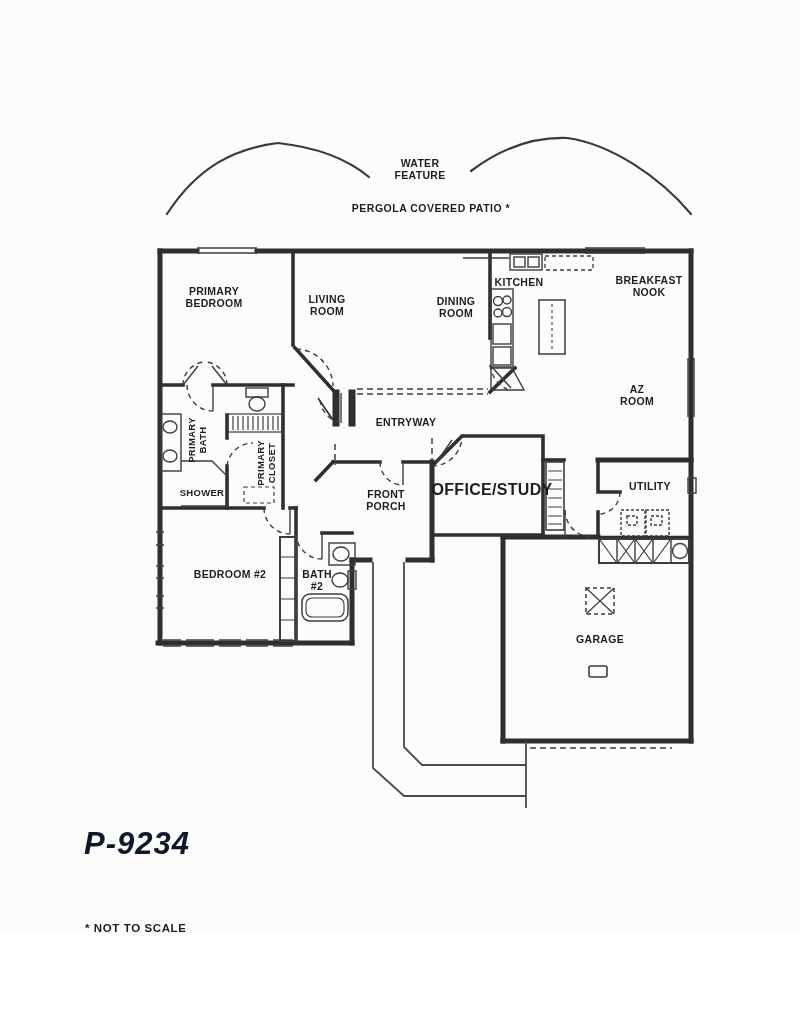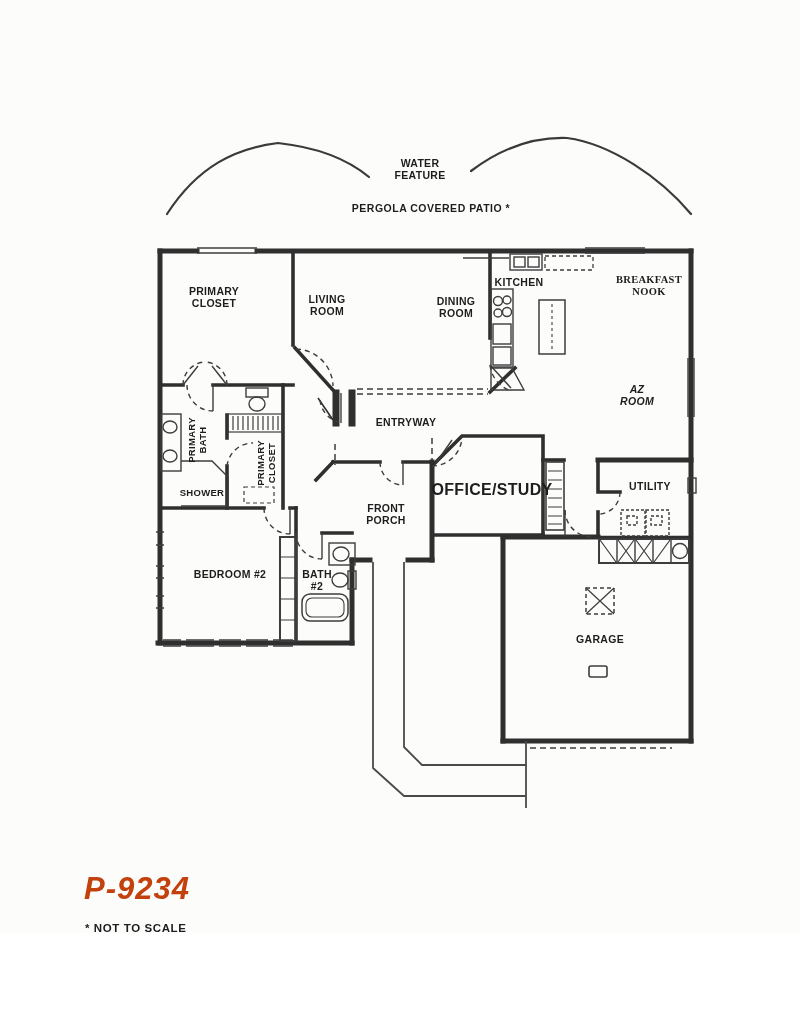--- a/index.html
+++ b/index.html
@@ -12,36 +12,36 @@
   .lbl.rot{transform:translate(-50%,-50%) rotate(-90deg);}
   .lbl.big{font-size:16px;}
   .lbl.small{font-size:9.5px;}
   
   .lp-water{left:420px;top:169px;}
   .lp-pergola{left:431px;top:208px;letter-spacing:.5px;}
   .lp-primary-bedroom{left:214px;top:297px;}
   .lp-living{left:327px;top:305px;}
   .lp-dining{left:456px;top:307px;text-align:center;}
   .lp-kitchen{left:519px;top:282px;}
-  .lp-nook{left:649px;top:286px;font-family:Liberation Serif, serif;}
-  .lp-az{left:637px;top:395px;font-style:italic;}
+  .lp-nook{left:649px;top:286px;}
+  .lp-az{left:637px;top:395px;}
   .lp-entry{left:406px;top:422px;text-align:right;}
   .lp-office{left:492px;top:490px;}
   .lp-utility{left:650px;top:486px;}
-  .lp-porch{left:386px;top:514px;}
+  .lp-porch{left:386px;top:500px;}
   .lp-bed2{left:230px;top:574px;}
   .lp-bath2{left:317px;top:580px;}
   .lp-garage{left:600px;top:639px;}
   .lp-shower{left:202px;top:493px;}
   .lp-pbath{left:197px;top:440px;}
   .lp-pcloset{left:266px;top:463px;}
   .title-name{position:absolute;left:84px;top:840px;font-style:italic;font-weight:bold;
               font-size:31px;letter-spacing:1px;color:#171717;}
-  .title-num{position:absolute;left:84px;top:871px;font-style:italic;font-weight:bold;
-             font-size:31px;letter-spacing:1px;color:#c2410c;}
+  .title-num{position:absolute;left:84px;top:826px;font-style:italic;font-weight:bold;
+             font-size:31px;letter-spacing:1px;color:#0f172a;}
   .scale-note{position:absolute;left:85px;top:922px;font-weight:bold;font-size:11.5px;
               letter-spacing:.6px;color:#1d1d1d;}
   .watermark{position:absolute;left:6px;top:961px;font-family:"DejaVu Sans",sans-serif;
              font-size:28px;letter-spacing:2px;color:#a0a0a0;}
 </style>
 </head>
 <body>
 
 <div id="page">
 
@@ -233,21 +233,21 @@
       <path d="M404,562 V747 L422,765 H526"></path>
       <path d="M526,741 V808"></path>
     </g>
   </svg>
 
   <div class="lbl lp-water">WATER
 FEATURE</div>
   <div class="lbl lp-pergola">PERGOLA COVERED PATIO *</div>
 
   <div class="lbl lp-primary-bedroom">PRIMARY
-CLOSET</div>
+BEDROOM</div>
   <div class="lbl lp-living">LIVING
 ROOM</div>
   <div class="lbl lp-dining">DINING
 ROOM</div>
   <div class="lbl lp-kitchen">KITCHEN</div>
   <div class="lbl lp-nook">BREAKFAST
 NOOK</div>
   <div class="lbl lp-az">AZ
 ROOM</div>
   <div class="lbl lp-entry">ENTRYWAY</div>

